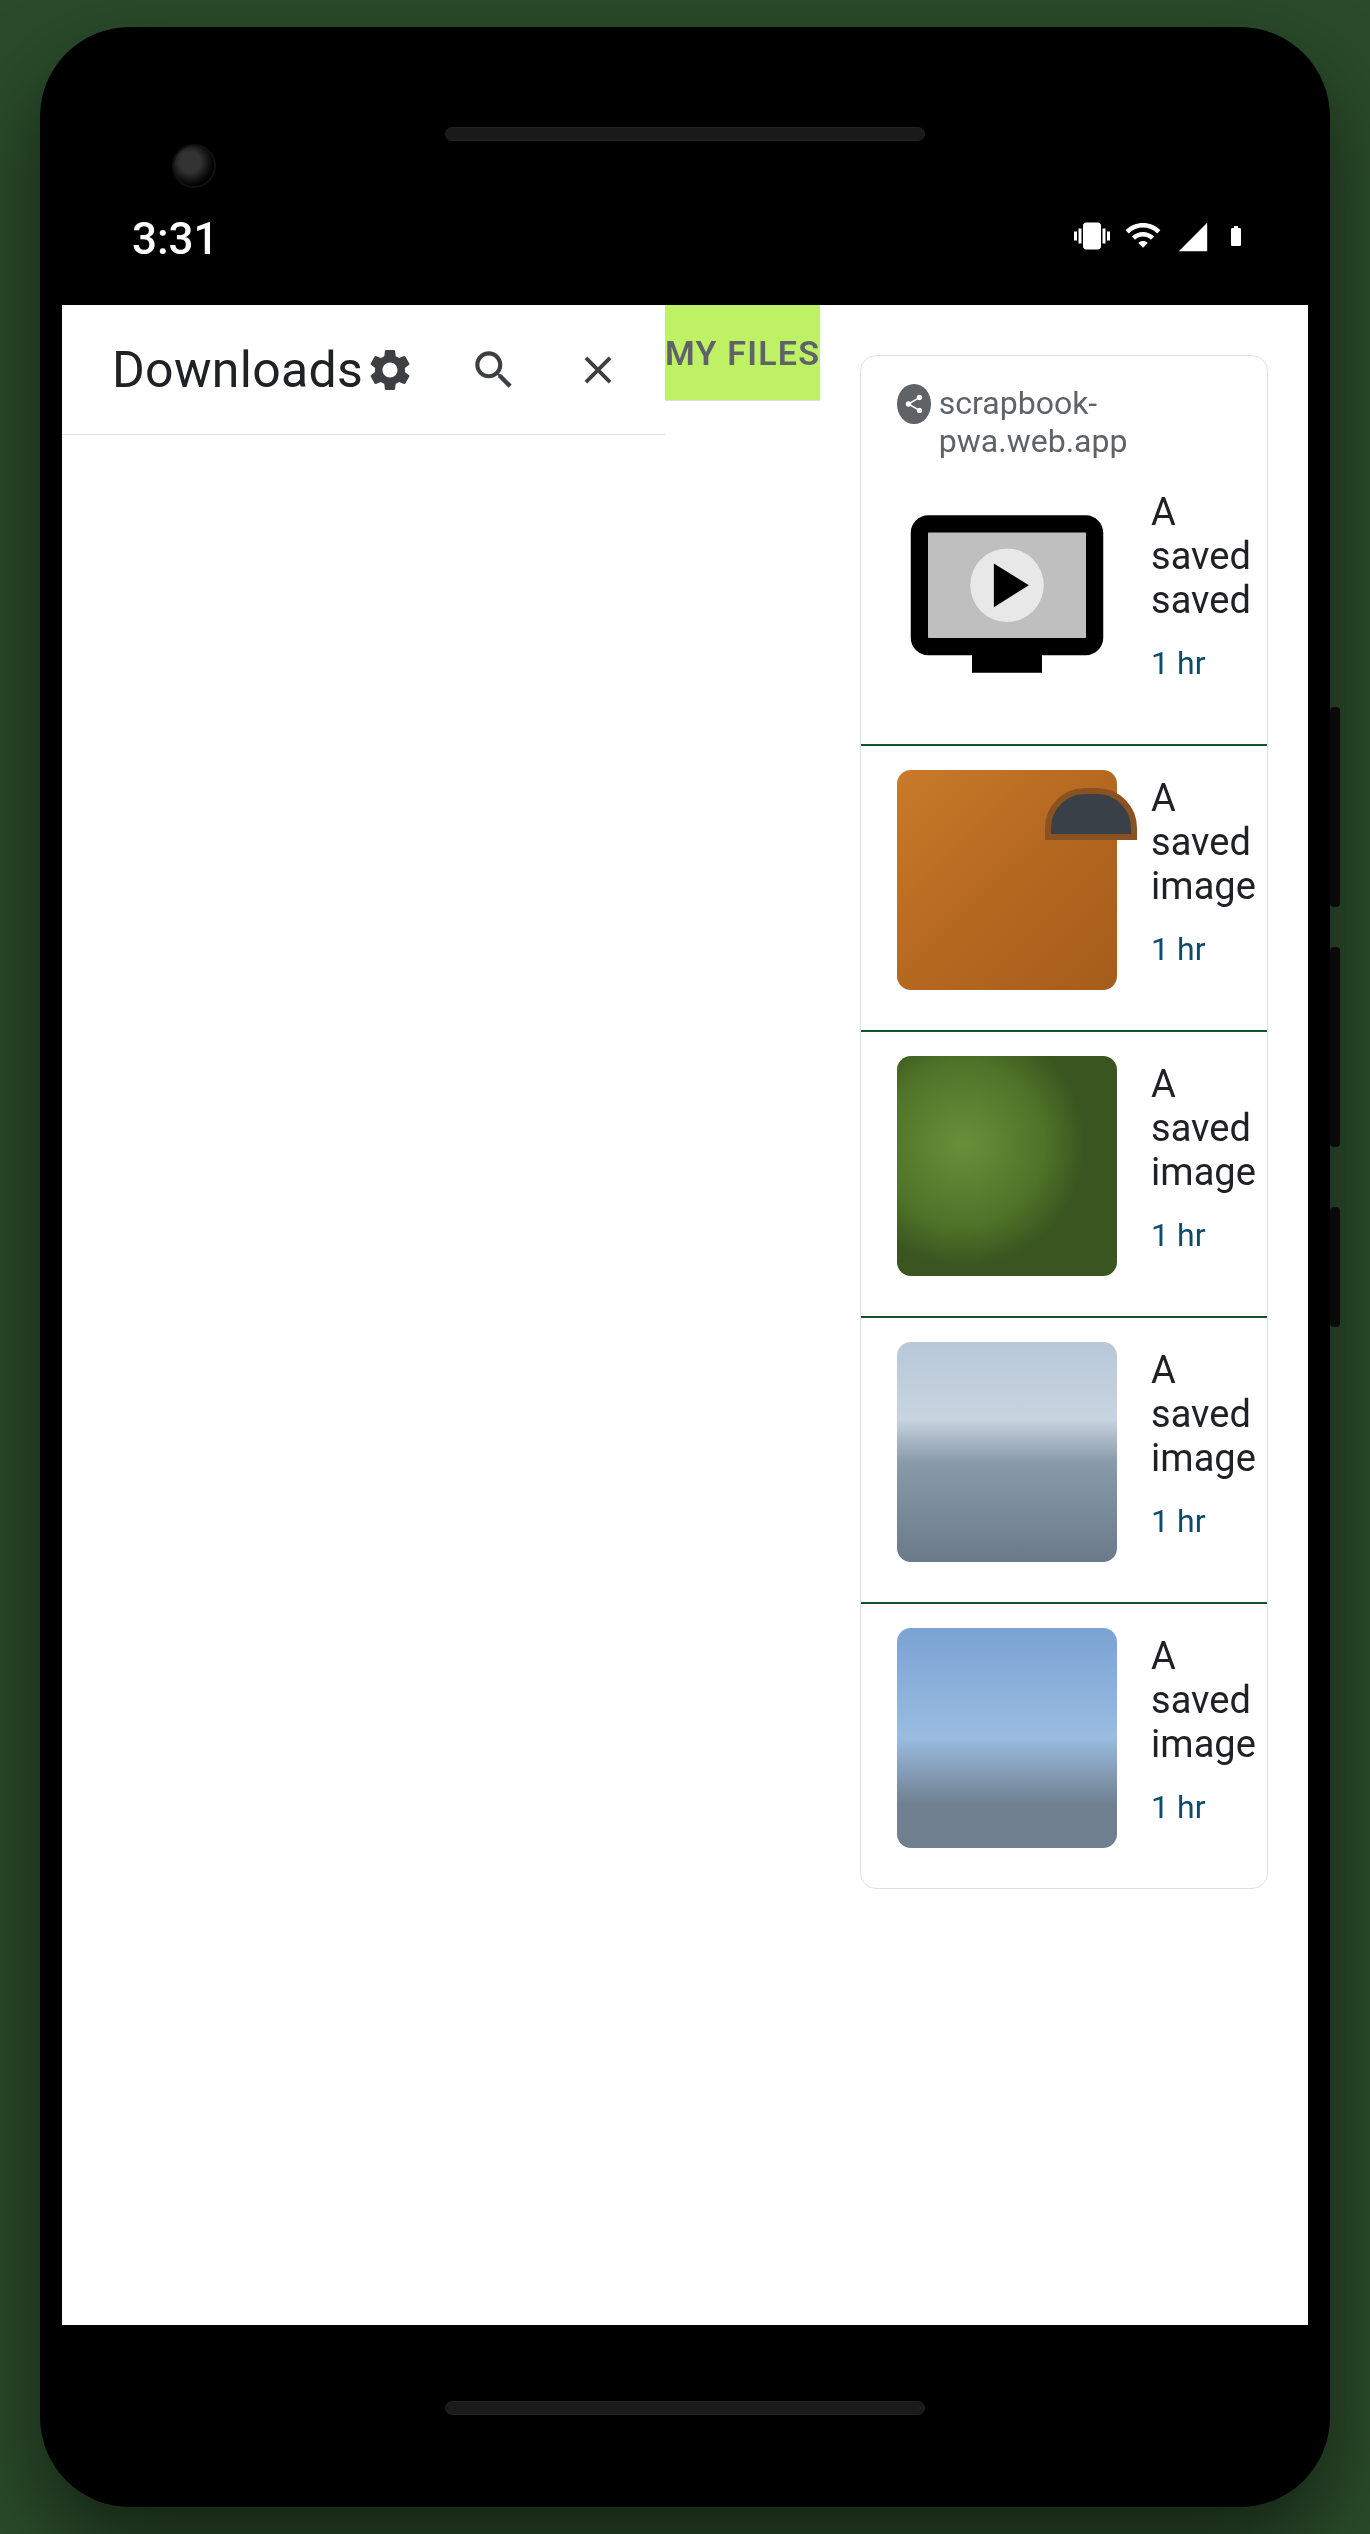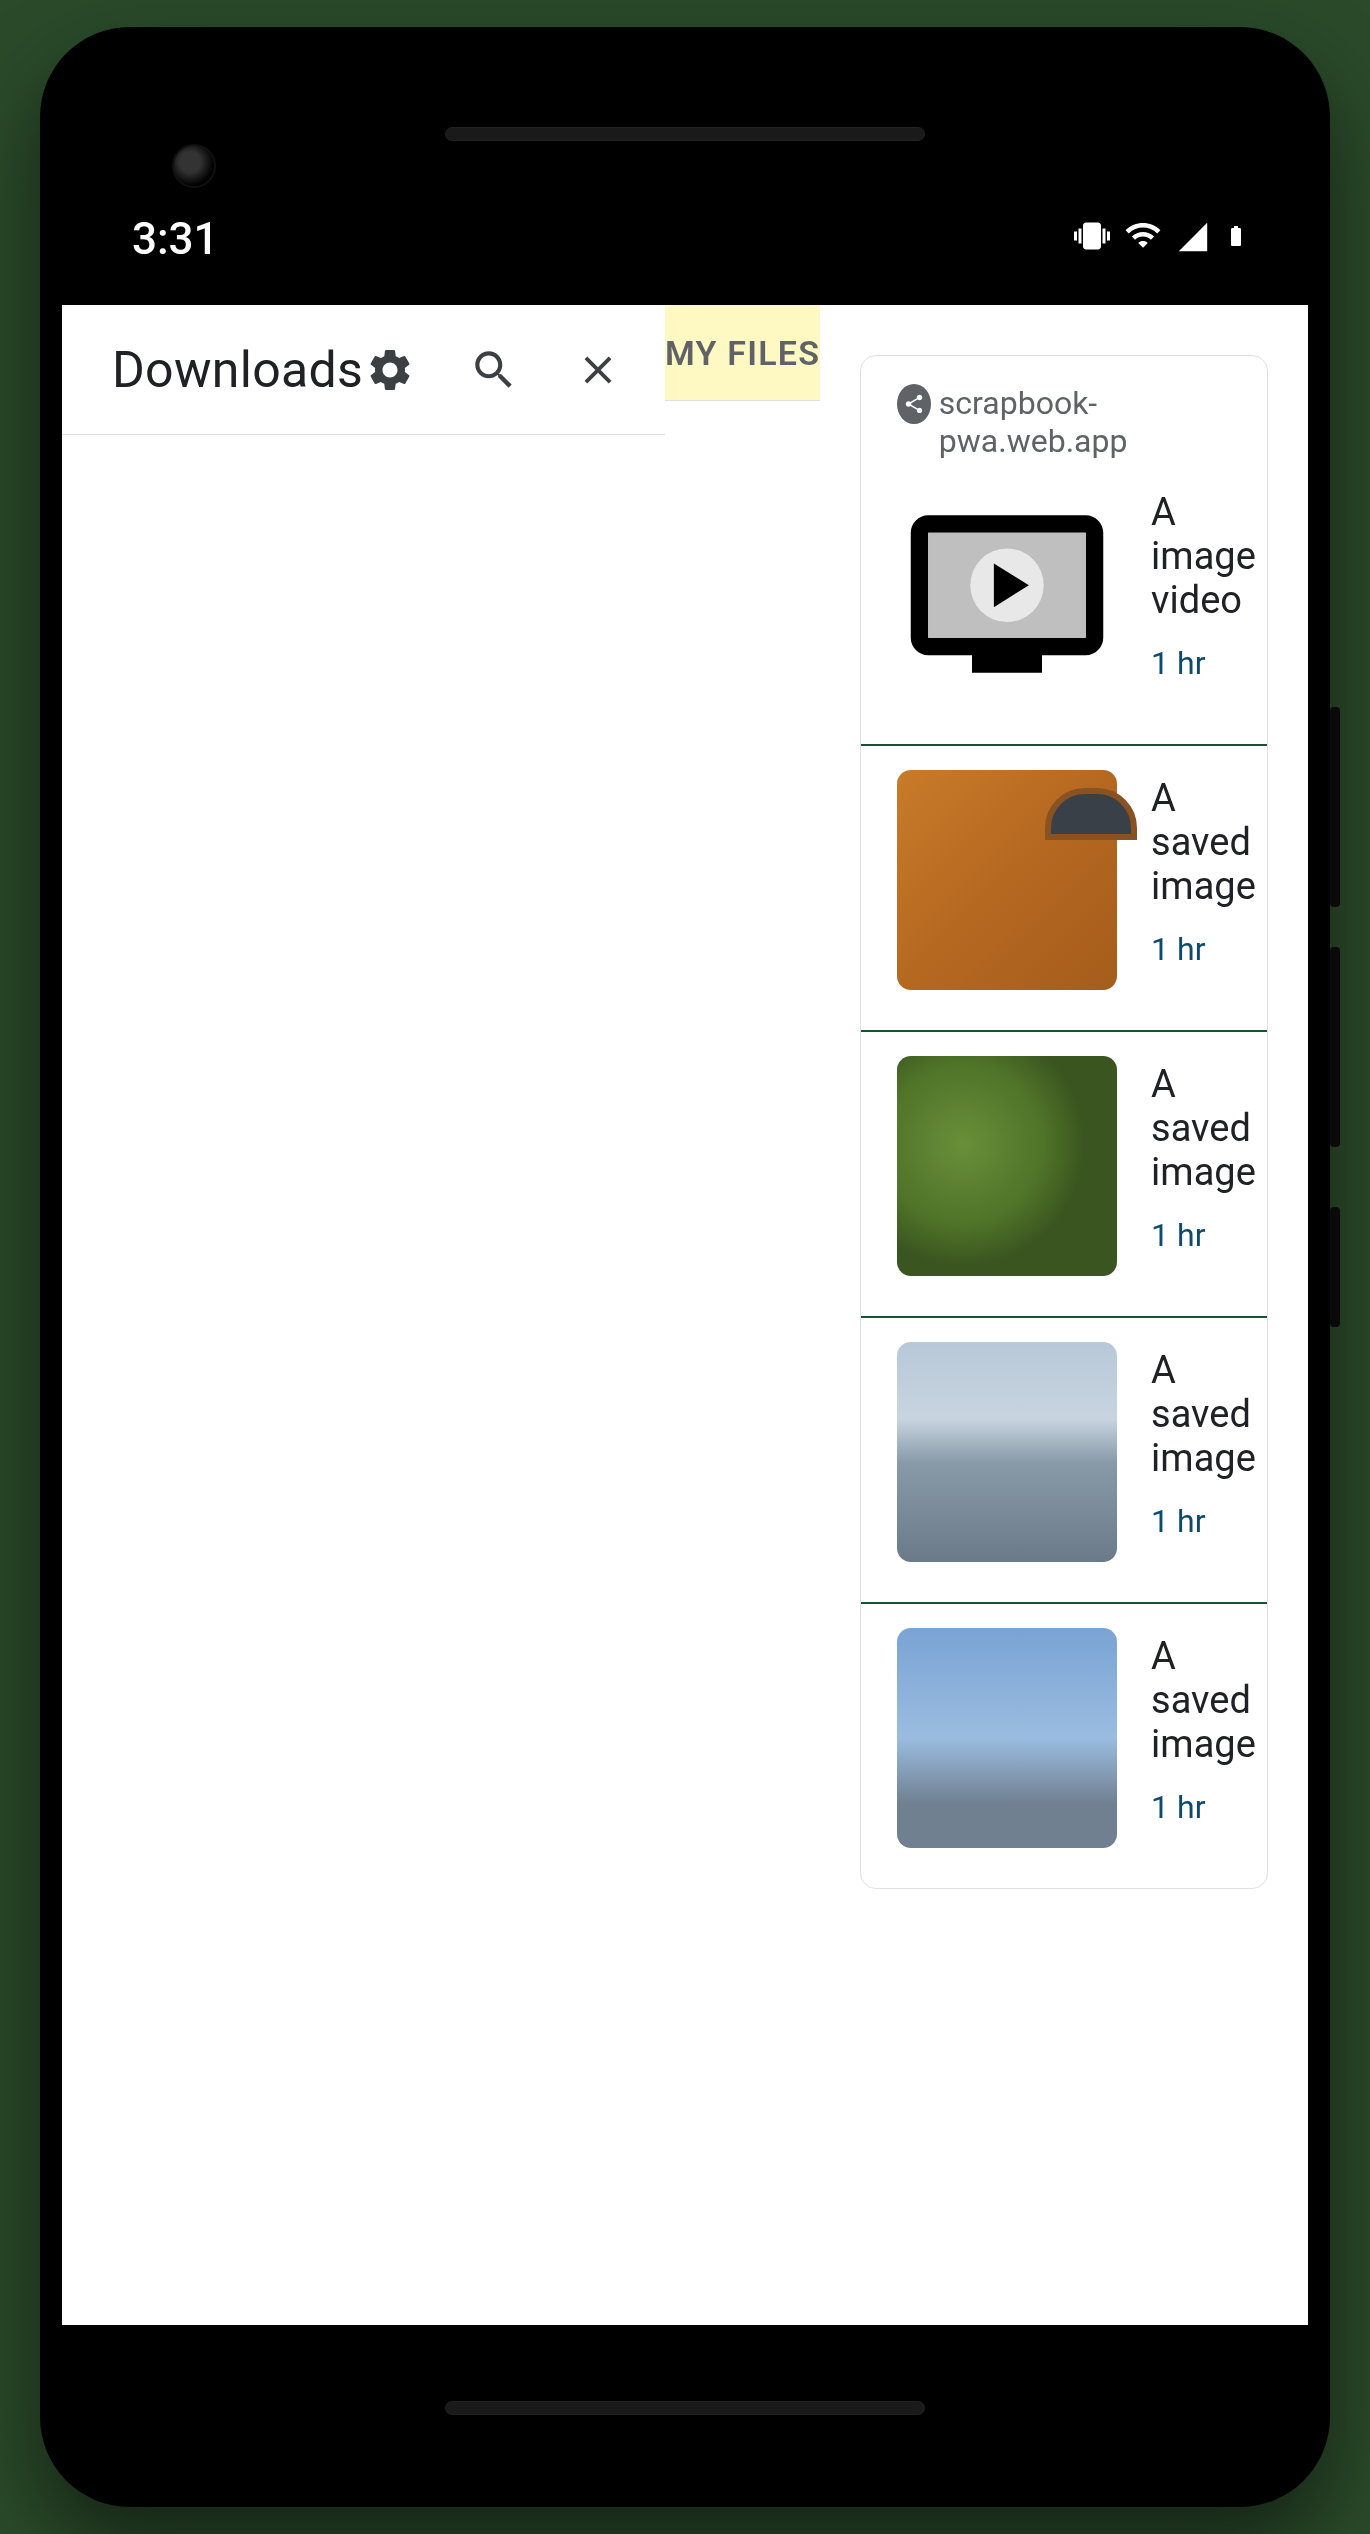--- a/index.html
+++ b/index.html
@@ -110,21 +110,21 @@
     letter-spacing: 0.3px;
   }
   .app-actions { display: flex; gap: 50px; align-items: center; }
   .icon-btn { width: 54px; height: 54px; display:flex; align-items:center; justify-content:center; cursor:pointer; }
   .icon-btn svg { fill: #3c4043; }
 
   .tabs {
     display: flex;
     height: 96px;
     border-bottom: 1px solid #e0e0e0;
-    background: #fef9c3;
+    background: #bef264;
   }
   .tab {
     flex: 1;
     display: flex;
     align-items: center;
     justify-content: center;
     font-size: 34px;
     font-weight: 600;
     letter-spacing: 1.2px;
     color: #5f6368;
@@ -290,21 +290,21 @@
               <div class="item">
                 <div class="thumb video">
                   <svg width="230" height="210" viewBox="0 0 24 24">
                     <path fill="#000" d="M21 3H3c-1.1 0-2 .9-2 2v12c0 1.1.9 2 2 2h5v2h8v-2h5c1.1 0 2-.9 2-2V5c0-1.1-.9-2-2-2zm0 14H3V5h18v12z"></path>
                     <rect x="3" y="5" width="18" height="12" fill="#bfbfbf"></rect>
                     <circle cx="12" cy="11" r="4.2" fill="#e8e8e8"></circle>
                     <path fill="#000" d="M10.5 8.5v5l4-2.5z"></path>
                   </svg>
                 </div>
                 <div class="item-body">
-                  <div class="item-title">A image video</div>
+                  <div class="item-title">A saved saved</div>
                   <div class="item-time">1 hr</div>
                 </div>
                 <div class="item-menu">
                   <svg width="12" height="44" viewBox="0 0 6 24">
                     <circle cx="3" cy="3" r="2.6"></circle>
                     <circle cx="3" cy="12" r="2.6"></circle>
                     <circle cx="3" cy="21" r="2.6"></circle>
                   </svg>
                 </div>
               </div>

